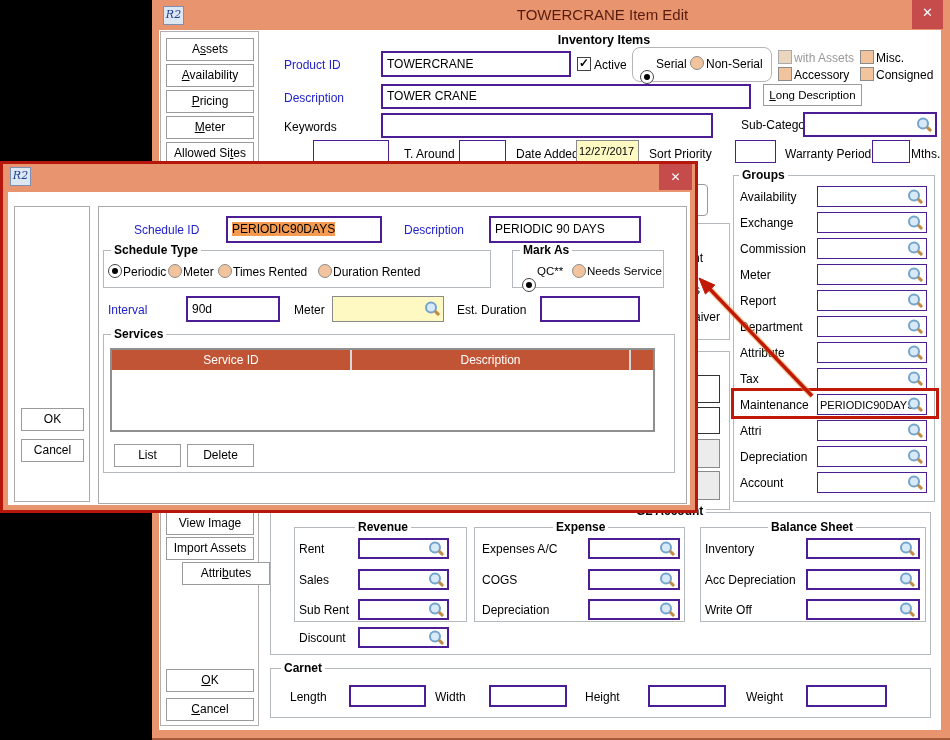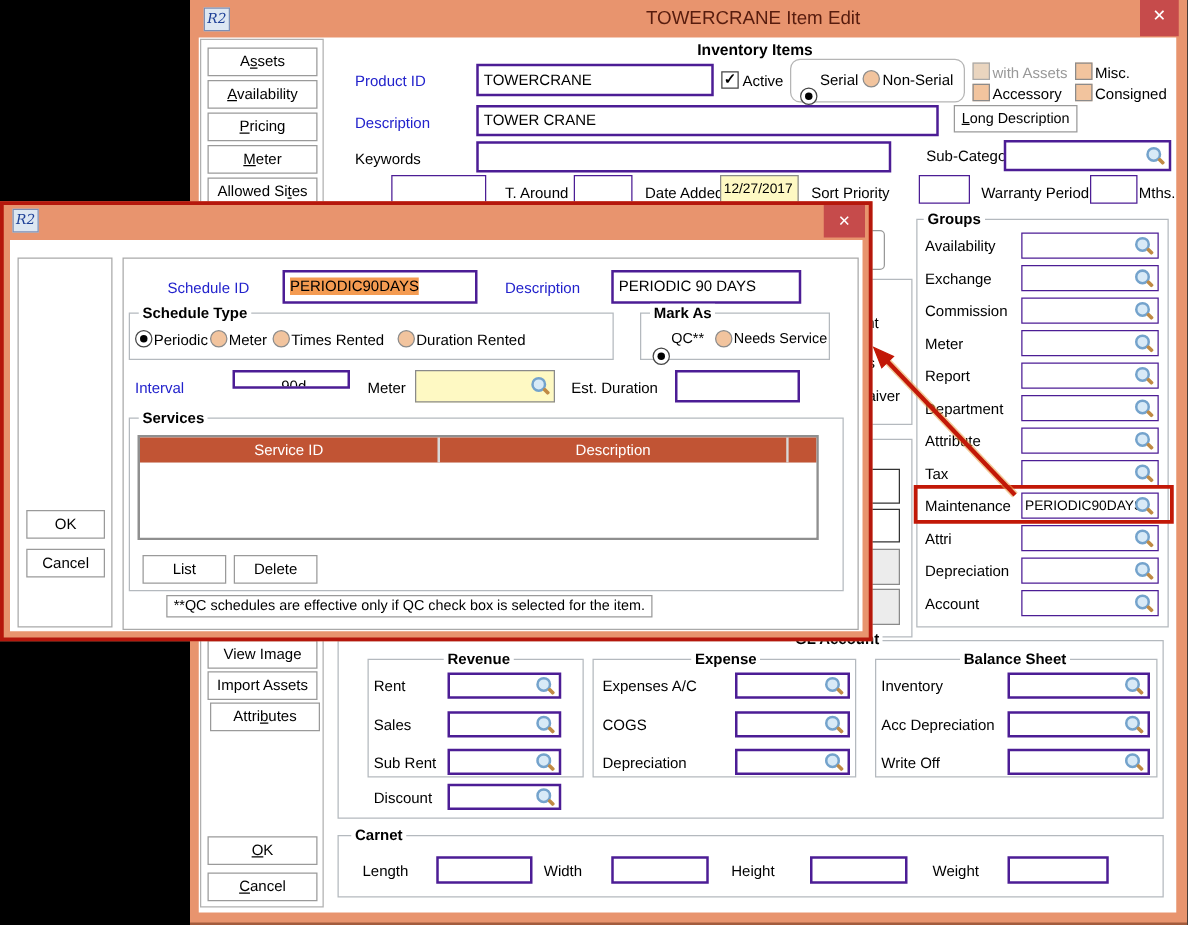--- a/index.html
+++ b/index.html
@@ -58,21 +58,21 @@
     <div class="abs closebtn" style="left:912px;top:0;width:31px;height:29px;">✕</div>
 
     <div class="abs" style="left:160px;top:31px;width:99px;height:695px;border:1px solid #b0b0b0;background:#fff;box-sizing:border-box;"></div>
     <div class="abs btn" style="left:166px;top:38px;width:88px;height:23px;"><span>A</span><u>s</u><span>sets</span></div>
     <div class="abs btn" style="left:166px;top:64px;width:88px;height:23px;"><span></span><u>A</u><span>vailability</span></div>
     <div class="abs btn" style="left:166px;top:90px;width:88px;height:23px;"><span></span><u>P</u><span>ricing</span></div>
     <div class="abs btn" style="left:166px;top:116px;width:88px;height:23px;"><span></span><u>M</u><span>eter</span></div>
     <div class="abs btn" style="left:166px;top:142px;width:88px;height:23px;"><span>Allowed Si</span><u>t</u><span>es</span></div>
     <div class="abs btn" style="left:166px;top:512px;width:88px;height:23px;"><span>View Image</span></div>
     <div class="abs btn" style="left:166px;top:537px;width:88px;height:23px;"><span>Import Assets</span></div>
-    <div class="abs btn" style="left:168px;top:562px;width:88px;height:23px;"><span>Attri</span><u>b</u><span>utes</span></div>
+    <div class="abs btn" style="left:182px;top:562px;width:88px;height:23px;"><span>Attri</span><u>b</u><span>utes</span></div>
     <div class="abs btn" style="left:166px;top:669px;width:88px;height:23px;"><u>O</u><span>K</span></div>
     <div class="abs btn" style="left:166px;top:698px;width:88px;height:23px;"><u>C</u><span>ancel</span></div>
 
     <div class="abs bold" style="left:268px;top:33px;width:672px;text-align:center;font-size:12.5px;">Inventory Items</div>
 
     <div class="abs lbl blue" style="left:284px;top:58px;">Product ID</div>
     <div class="abs tf" style="left:381px;top:51px;width:190px;height:26px;line-height:23px;">TOWERCRANE</div>
     <div class="abs cb checked" style="left:577px;top:57px;"></div>
     <div class="abs lbl" style="left:594px;top:58px;">Active</div>
     <div class="abs roundbox" style="left:632px;top:47px;width:138px;height:33px;"></div>
@@ -243,40 +243,39 @@
     <div class="abs lbl" style="left:333px;top:265px;">Duration Rented</div>
 
     <div class="abs gb" style="left:512px;top:250px;width:152px;height:38px;"></div>
     <div class="gblbl" style="left:520px;top:243px;">Mark As</div>
     <div class="abs radio sel" style="left:522px;top:264px;"></div>
     <div class="abs lbl" style="left:537px;top:265px;font-size:11.5px;">QC**</div>
     <div class="abs radio" style="left:572px;top:264px;"></div>
     <div class="abs lbl" style="left:587px;top:265px;font-size:11.5px;">Needs Service</div>
 
     <div class="abs lbl blue" style="left:108px;top:303px;">Interval</div>
-    <div class="abs tf" style="left:186px;top:296px;width:94px;height:15px;line-height:22px;text-align:center;">90d</div>
+    <div class="abs tf" style="left:186px;top:296px;width:94px;height:26px;line-height:22px;">90d</div>
     <div class="abs lbl" style="left:294px;top:303px;">Meter</div>
     <div class="abs tf dis" style="left:332px;top:296px;width:112px;height:26px;"><span></span><span class="mag"></span></div>
     <div class="abs lbl" style="left:457px;top:303px;">Est. Duration</div>
     <div class="abs tf" style="left:540px;top:296px;width:100px;height:26px;"></div>
 
     <div class="abs gb" style="left:103px;top:334px;width:572px;height:139px;"></div>
     <div class="gblbl" style="left:111px;top:327px;">Services</div>
     <div class="abs" style="left:110px;top:348px;width:545px;height:84px;border:2px solid #8f8f8f;background:#fff;box-sizing:border-box;">
       <div style="display:flex;height:20px;background:#d8d8d8;">
         <div class="th" style="width:240px;border-right:2px solid #d8d8d8;">Service ID</div>
         <div class="th" style="width:279px;border-right:2px solid #d8d8d8;">Description</div>
         <div class="th" style="flex:1;"></div>
       </div>
       <div style="height:60px;background:#fff;"></div>
     </div>
     <div class="abs btn" style="left:114px;top:444px;width:67px;height:23px;">List</div>
     <div class="abs btn" style="left:187px;top:444px;width:67px;height:23px;">Delete</div>
 
-    <div class="abs note" style="left:133px;top:476px;">**QC schedules are effective only if QC check box is selected for the item.</div>
   </div>
 
   <div class="abs" style="left:731px;top:388px;width:208px;height:31px;border:3px solid #C21807;box-sizing:border-box;z-index:40;"></div>
   <svg class="layer" style="z-index:50;pointer-events:none;" width="950" height="740" viewBox="0 0 950 740">
     <line x1="812" y1="396" x2="708" y2="287" stroke="#E8A24A" stroke-width="6" opacity="0.55"></line>
     <line x1="812" y1="396" x2="706" y2="285" stroke="#C21807" stroke-width="3.5"></line>
     <polygon points="699,278 705.4,294.1 714.8,285.1" fill="#C21807" stroke="#C21807"></polygon>
   </svg>
 
 </div>

